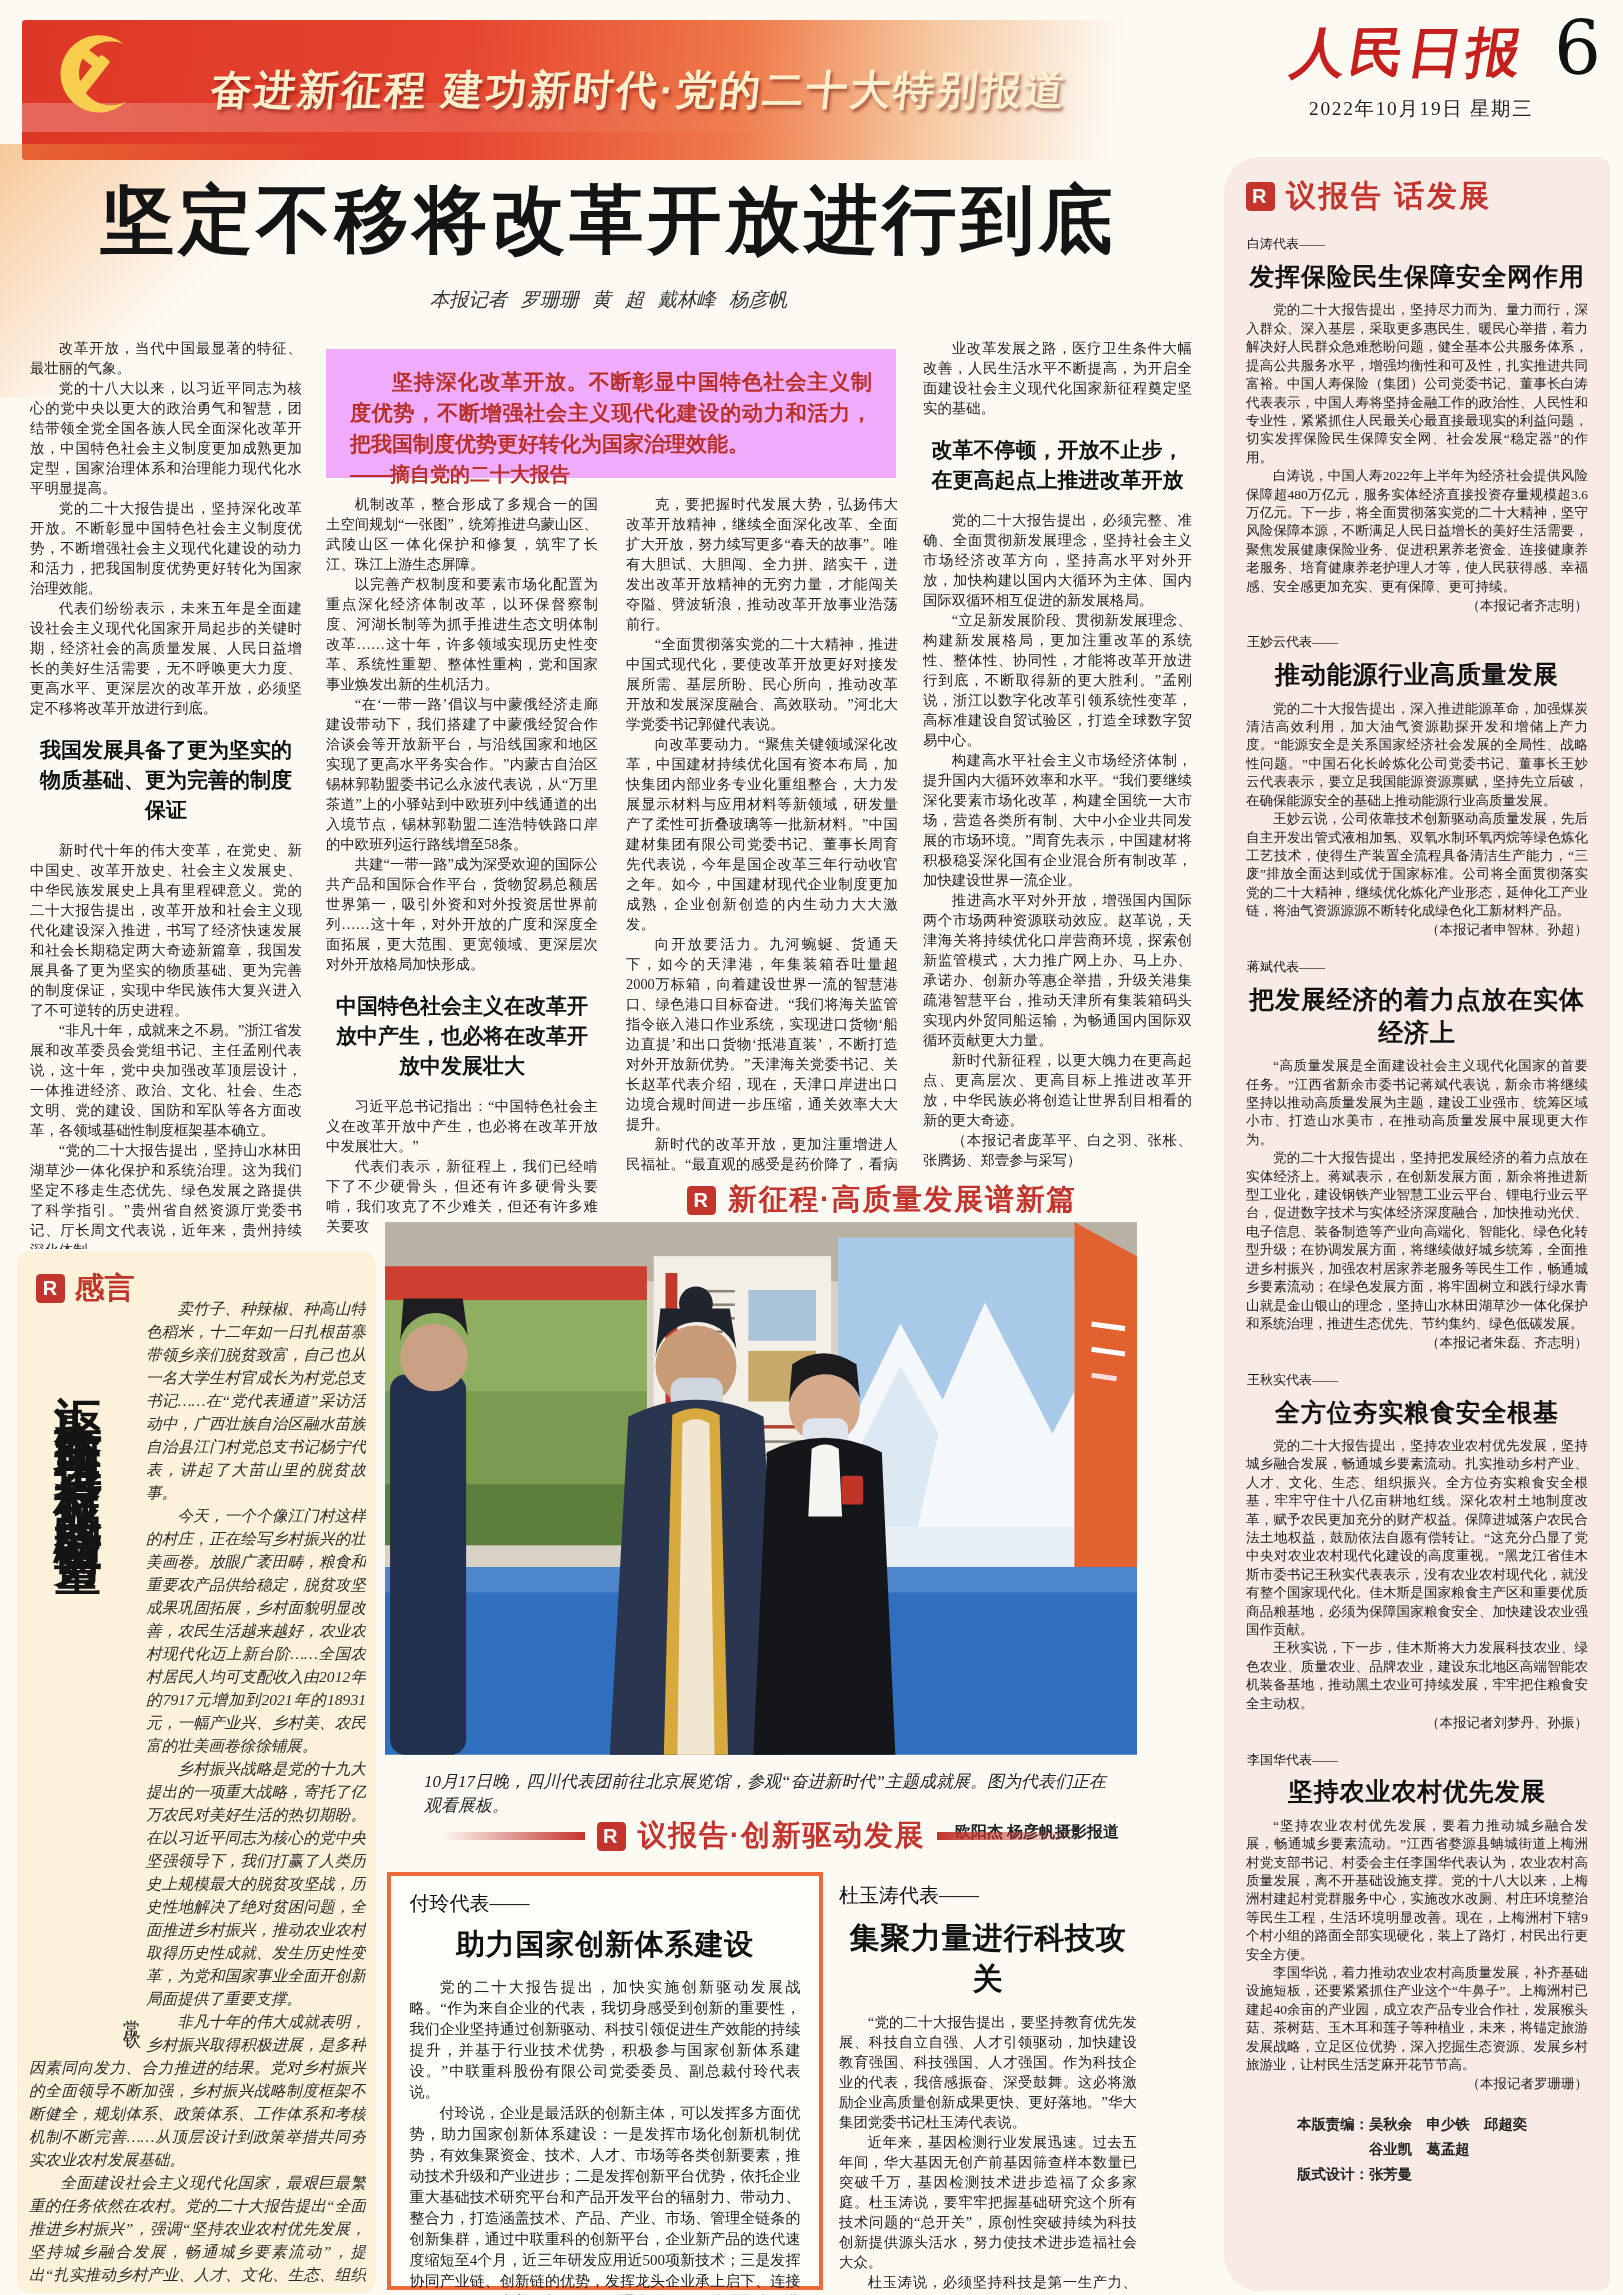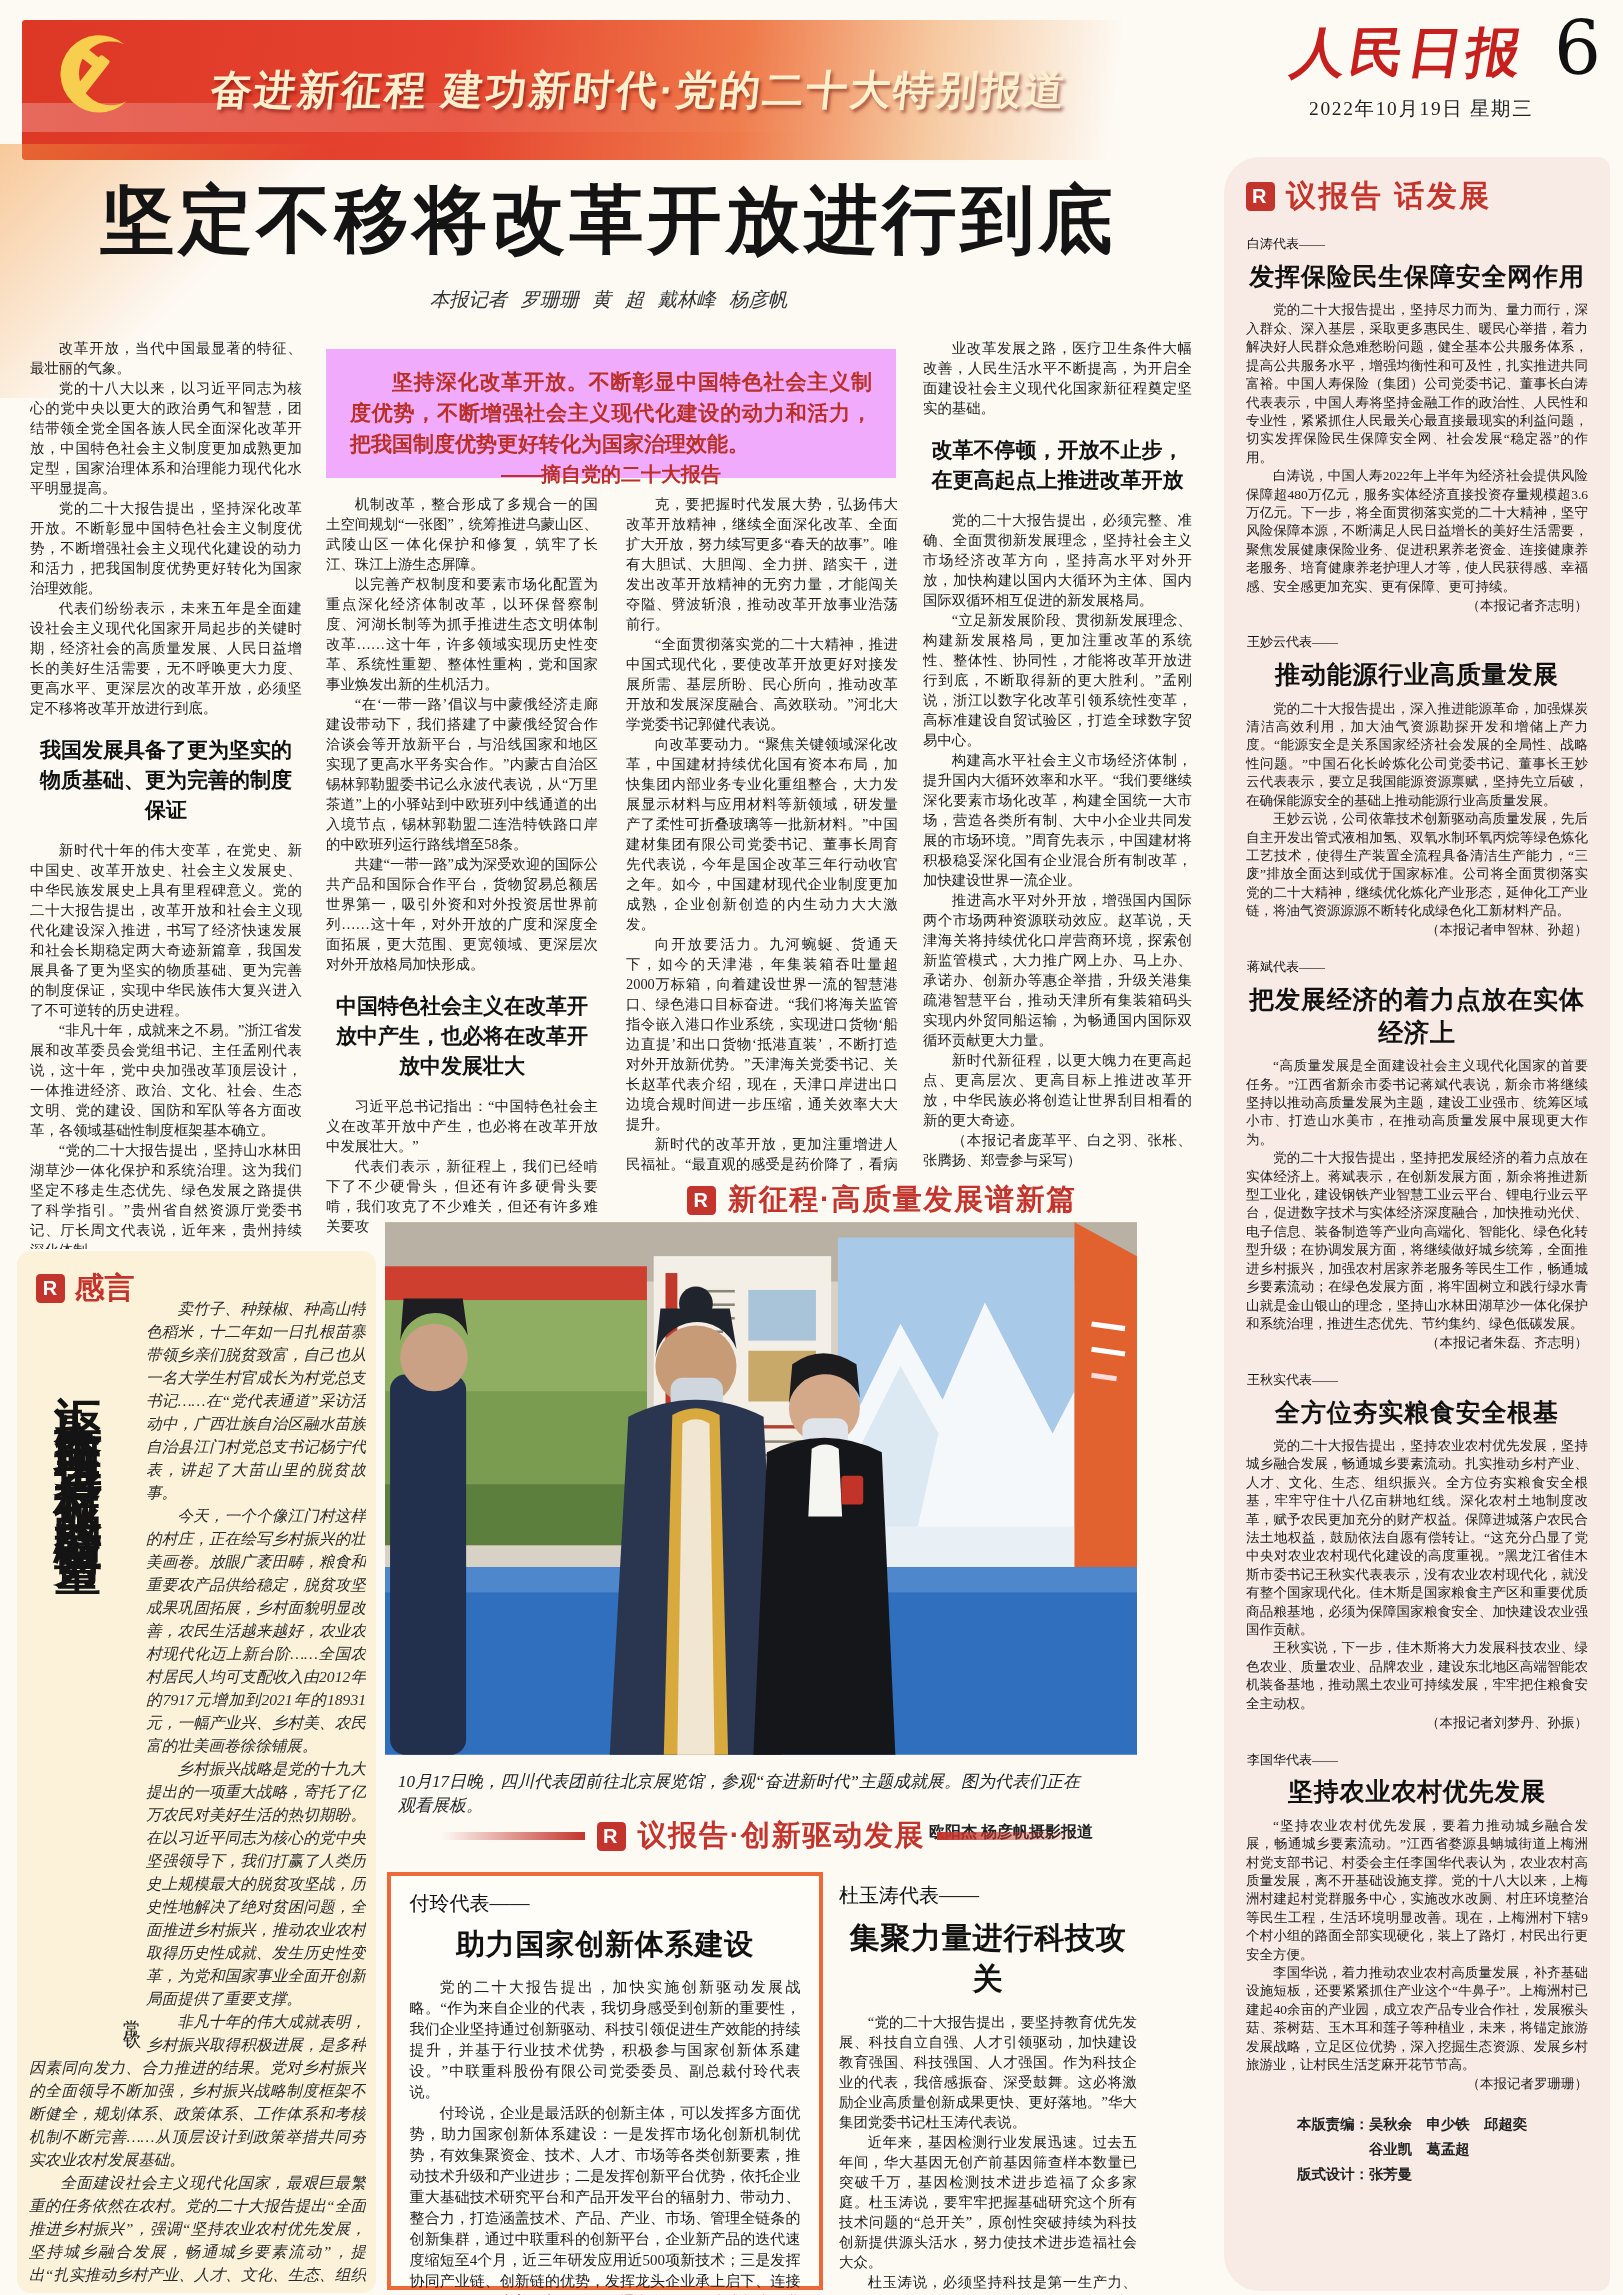--- a/index.html
+++ b/index.html
@@ -30,21 +30,21 @@
   .headline{left:42px;top:171px;width:1133px;text-align:center;
     font-family:"Liberation Sans",sans-serif;font-weight:900;font-size:74px;letter-spacing:4.2px;color:#141414;}
   .byline{left:42px;top:286px;width:1133px;text-align:center;font-style:italic;
     font-size:19.4px;word-spacing:8.5px;color:#333;}
 
   
   .quote-box{left:326px;top:349px;width:570px;height:129px;background:#f0abfc;padding:17px 24px;box-sizing:border-box;}
   .q-text{margin:0;font-family:"Liberation Sans",sans-serif;font-weight:800;font-size:21px;line-height:31px;
     color:#b93029;text-indent:2em;text-align:justify;}
   .q-attr{margin:1.7px 0 0;font-family:"Liberation Sans",sans-serif;font-weight:800;font-size:20px;
-    color:#b93029;text-align:center;}
+    color:#b93029;text-align:left;}
 
   
   .main-col{overflow:hidden;}
   .main-col p.blk-p{margin:0;font-size:14.4px;line-height:20px;text-align:justify;text-indent:2em;color:#212121;}
   .main-col h4.blk-h{margin:17px 5px 15px;font-family:"Liberation Sans",sans-serif;font-weight:800;
     font-size:21px;line-height:30px;text-align:center;color:#111;}
   .col1{left:30px;top:338px;width:272px;height:911px;}
   .col2{left:326px;top:494px;width:272px;height:756px;}
   .col3{left:626px;top:494px;width:272px;height:681px;}
   .col4{left:923px;top:338px;width:269px;height:837px;}
@@ -68,21 +68,21 @@
     font-weight:900;font-size:48px;letter-spacing:11px;color:#141414;font-family:"Liberation Serif",serif;}
   .g-author{position:absolute;left:103px;top:754px;writing-mode:vertical-rl;text-orientation:upright;
     font-size:18px;letter-spacing:12px;color:#222;}
   .g-body{position:absolute;left:12px;top:46px;width:337px;height:988px;overflow:hidden;}
   .g-spacer{float:left;width:117px;height:749px;}
   .g-body p{margin:0;font-style:italic;font-size:15.6px;line-height:23px;text-align:justify;
     text-indent:2em;color:#2a2a2a;}
 
   
   .photo{left:385px;top:1222px;width:752px;height:533px;overflow:hidden;background:#bcb4a8;}
-  .caption{left:398px;top:1770px;width:695px;font-style:italic;font-size:17px;line-height:24px;color:#222;}
+  .caption{left:424px;top:1770px;width:695px;font-style:italic;font-size:17px;line-height:24px;color:#222;}
   .photo-credit{text-align:right;font-style:normal;font-weight:bold;font-size:16px;margin-top:1.7px;color:#222;}
 
   
   .rep-label{margin:0;font-size:20px;color:#111;}
   .rep-title{margin:8.5px 0 12px;text-align:center;font-weight:700;font-size:29px;letter-spacing:0.8px;color:#111;}
   .rep-body p{margin:0;font-size:15px;line-height:21px;text-align:justify;text-indent:2em;color:#212121;}
   .fuling{left:387px;top:1872px;width:436px;height:418px;border:4.2px solid #ec6a3a;background:#fffdf8;
     padding:13.5px 18.6px 8.5px;box-sizing:border-box;}
   .duyutao{left:839px;top:1882px;width:298px;height:409px;overflow:hidden;}
   .duyutao .rep-title{font-size:30px;}

